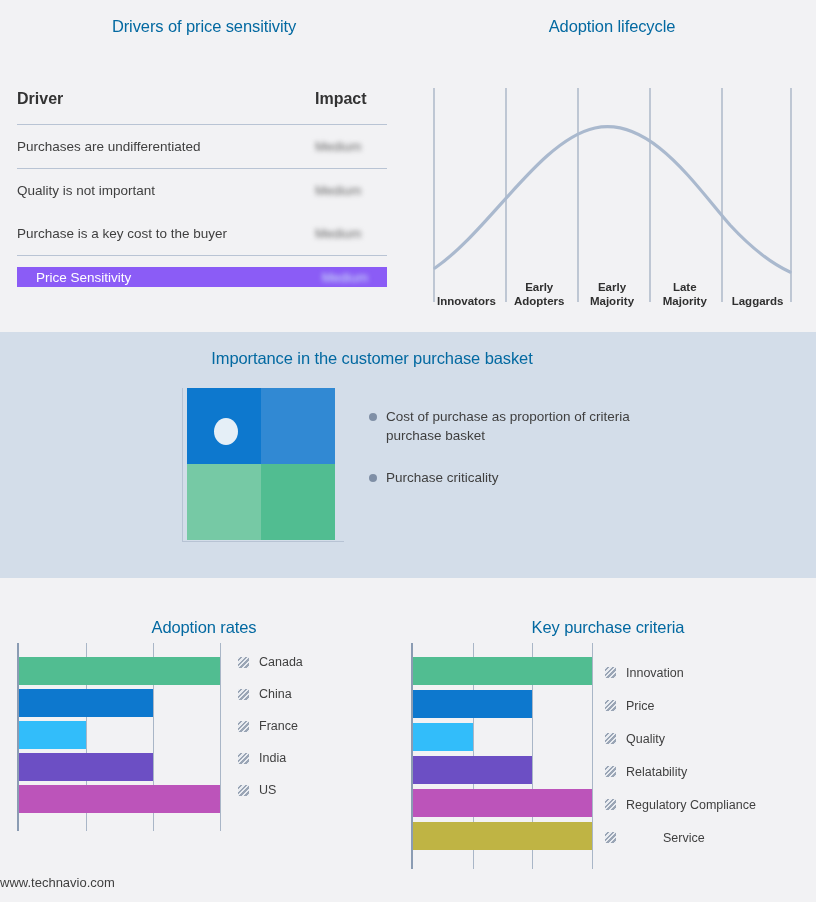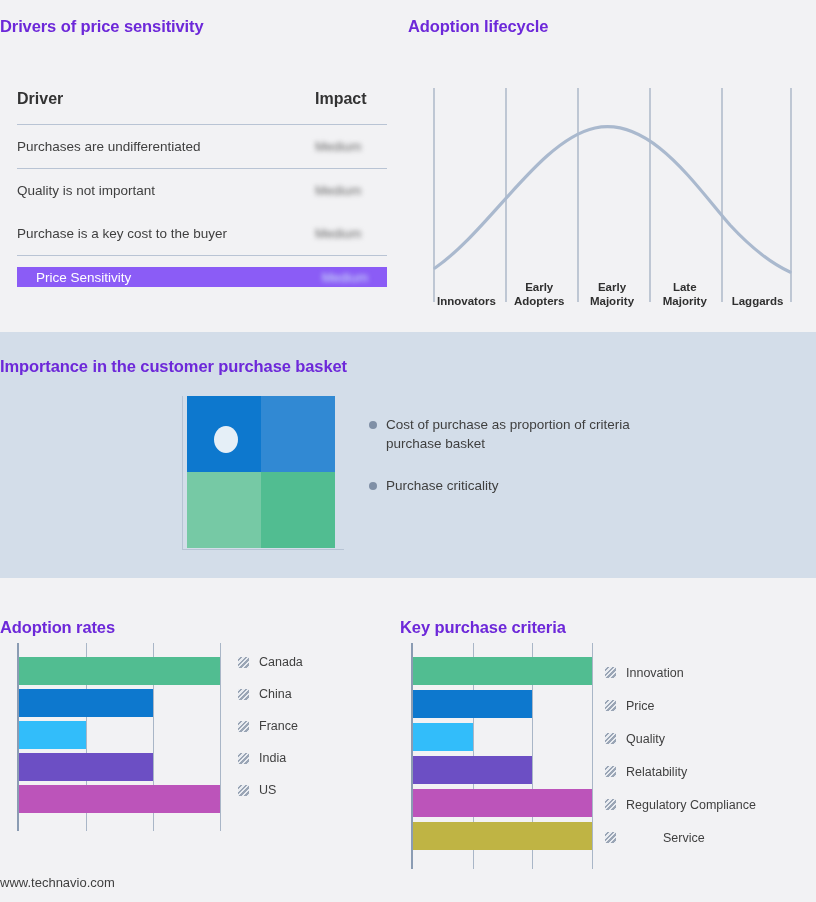--- a/index.html
+++ b/index.html
@@ -12,24 +12,24 @@
     position:relative;
   }
   .band{position:absolute;left:0;width:816px;}
   .band-top{top:0;height:332px;background:#f2f2f4;}
   .band-mid{top:332px;height:246px;background:#d3dde9;}
   .band-bot{top:578px;height:324px;background:#f2f2f4;}
 
   .panel{position:absolute;}
 
   .panel-title{
-    font-weight:bold;
+    font-weight:normal;
     font-size:16.5px;
-    color:#6d28d9;
-    text-align:left;
+    color:#0369a1;
+    text-align:center;
     letter-spacing:-0.1px;
   }
 
   
   #drivers{left:0;top:0;width:408px;height:332px;}
   #drivers .panel-title{position:absolute;left:0;top:17px;width:408px;}
   .tbl{position:absolute;left:17px;top:90px;width:370px;}
   .tbl-head{
     display:flex;justify-content:space-between;align-items:flex-end;
     font-weight:bold;font-size:16px;color:#333;
@@ -66,21 +66,21 @@
   .lc-labels{position:absolute;left:0;bottom:0;width:364px;height:44px;display:flex;}
   .lc-label{
     flex:1;text-align:center;
     font-weight:bold;font-size:11.5px;line-height:14px;
     color:#2f2f2f;
     display:flex;flex-direction:column;justify-content:flex-end;
     padding-bottom:2px;
   }
 
   
-  #importance{left:0;top:332px;width:816px;height:246px;}
+  #importance{left:0;top:324px;width:816px;height:246px;}
   #importance .panel-title{position:absolute;left:0;top:25px;width:744px;font-size:16.5px;}
   .quad-box{position:absolute;left:182px;top:64px;width:148px;height:152px;}
   .quad-grid{position:absolute;left:5px;top:0;width:148px;height:152px;display:grid;
     grid-template-columns:1fr 1fr;grid-template-rows:1fr 1fr;}
   .quad{position:relative;}
   .quad-dot{
     position:absolute;left:27px;top:30px;width:24px;height:27px;
     background:#e5eff7;border-radius:50%;
   }
   .quad-axis-v{position:absolute;left:0;top:0;width:1px;height:154px;background:#b7c3d4;}

